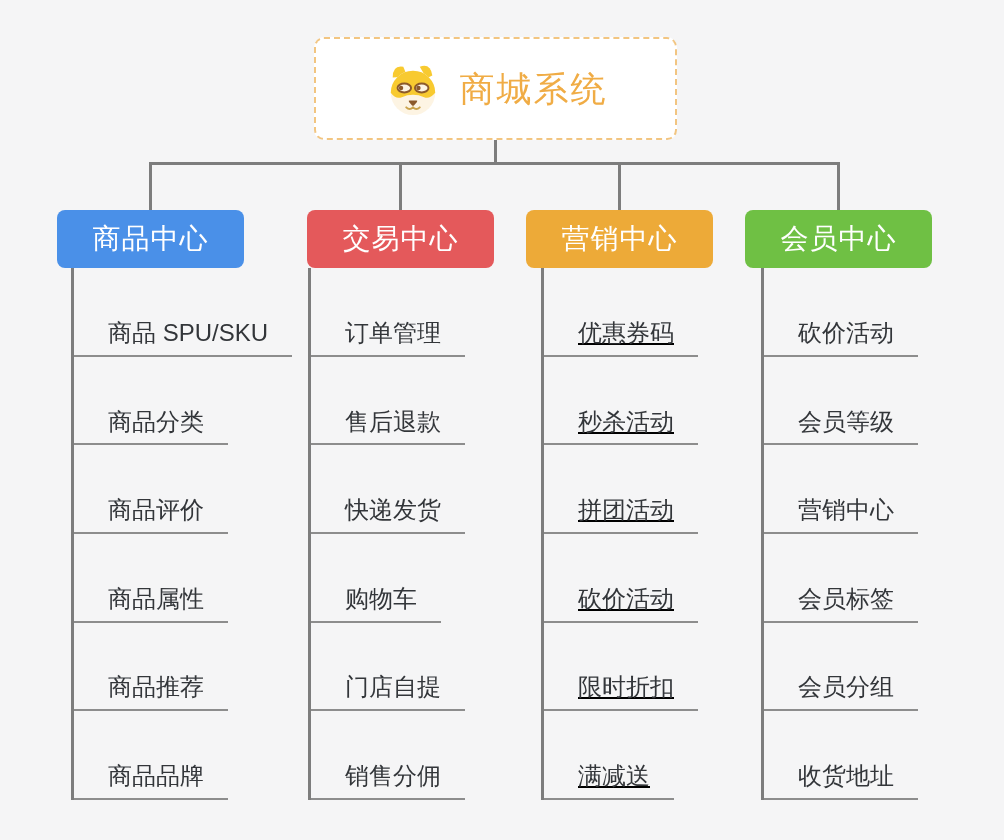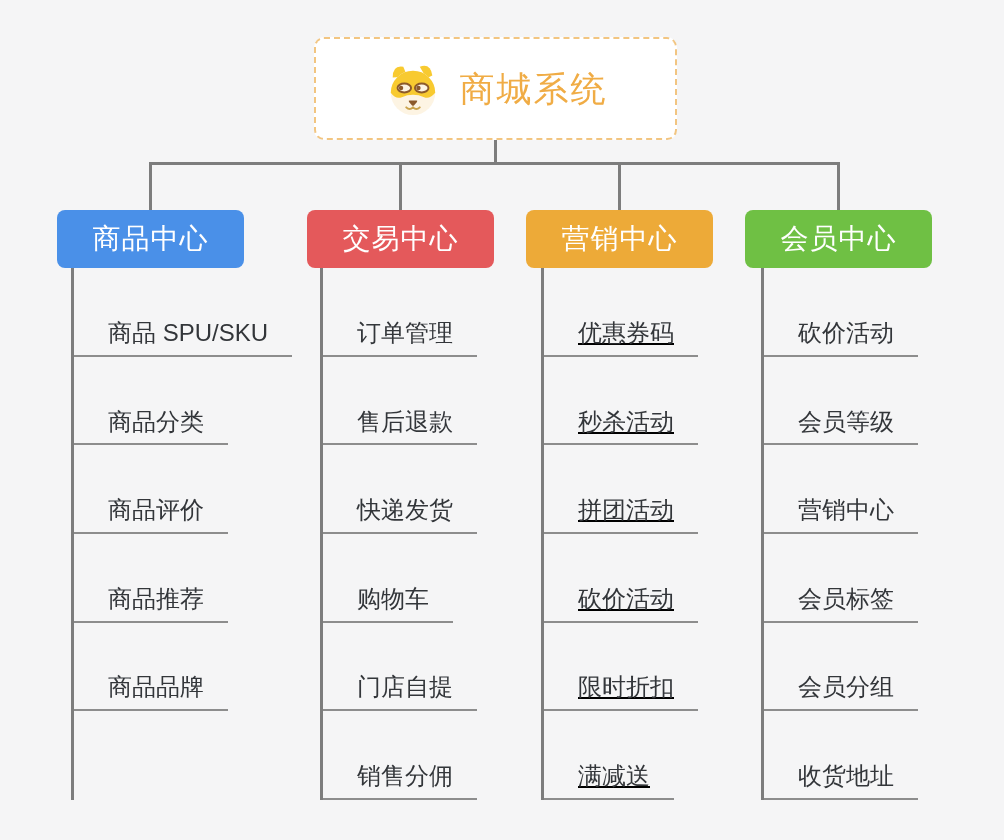--- a/index.html
+++ b/index.html
@@ -42,21 +42,21 @@
   .branch-1{left:307px;background:var(--branch_trade,#e4595b);}
   .branch-2{left:526px;background:var(--branch_marketing,#edaa38);}
   .branch-3{left:745px;background:var(--branch_member,#6fc044);}
 
   
   .leafcol{
     position:absolute;top:268px;height:532px;
     border-left:3px solid var(--connector,#7d7d7d);
     display:flex;flex-direction:column;align-items:flex-start;
   }
-  .leafcol-0{left:71px;} .leafcol-1{left:320px;} .leafcol-2{left:541px;text-decoration:underline;} .leafcol-3{left:761px;}
+  .leafcol-0{left:71px;} .leafcol-1{left:308px;} .leafcol-2{left:541px;text-decoration:underline;} .leafcol-3{left:761px;}
   .leaf{
     height:88.66px;display:flex;align-items:flex-end;flex:none;
   }
   .leaf-text{
     display:inline-block;white-space:nowrap;
     font-size:24px;color:var(--leaf_text,#33363a);line-height:1.2;
     padding:0 24px 7px 34px;
     border-bottom:2px solid var(--leaf_underline,#8d8d8d);
     margin-top:8px;
   }
@@ -98,20 +98,23 @@
 
   <div class="leafcol leafcol-0">
     <div class="leaf">
         <span class="leaf-text">商品 SPU/SKU</span>
       </div>
     <div class="leaf">
         <span class="leaf-text">商品分类</span>
       </div>
     <div class="leaf">
         <span class="leaf-text">商品评价</span>
+      </div>
+    <div class="leaf">
+        <span class="leaf-text">商品属性</span>
       </div>
     <div class="leaf">
         <span class="leaf-text">商品推荐</span>
       </div>
     <div class="leaf">
         <span class="leaf-text">商品品牌</span>
       </div>
   </div>
 
   <div class="leafcol leafcol-1">

